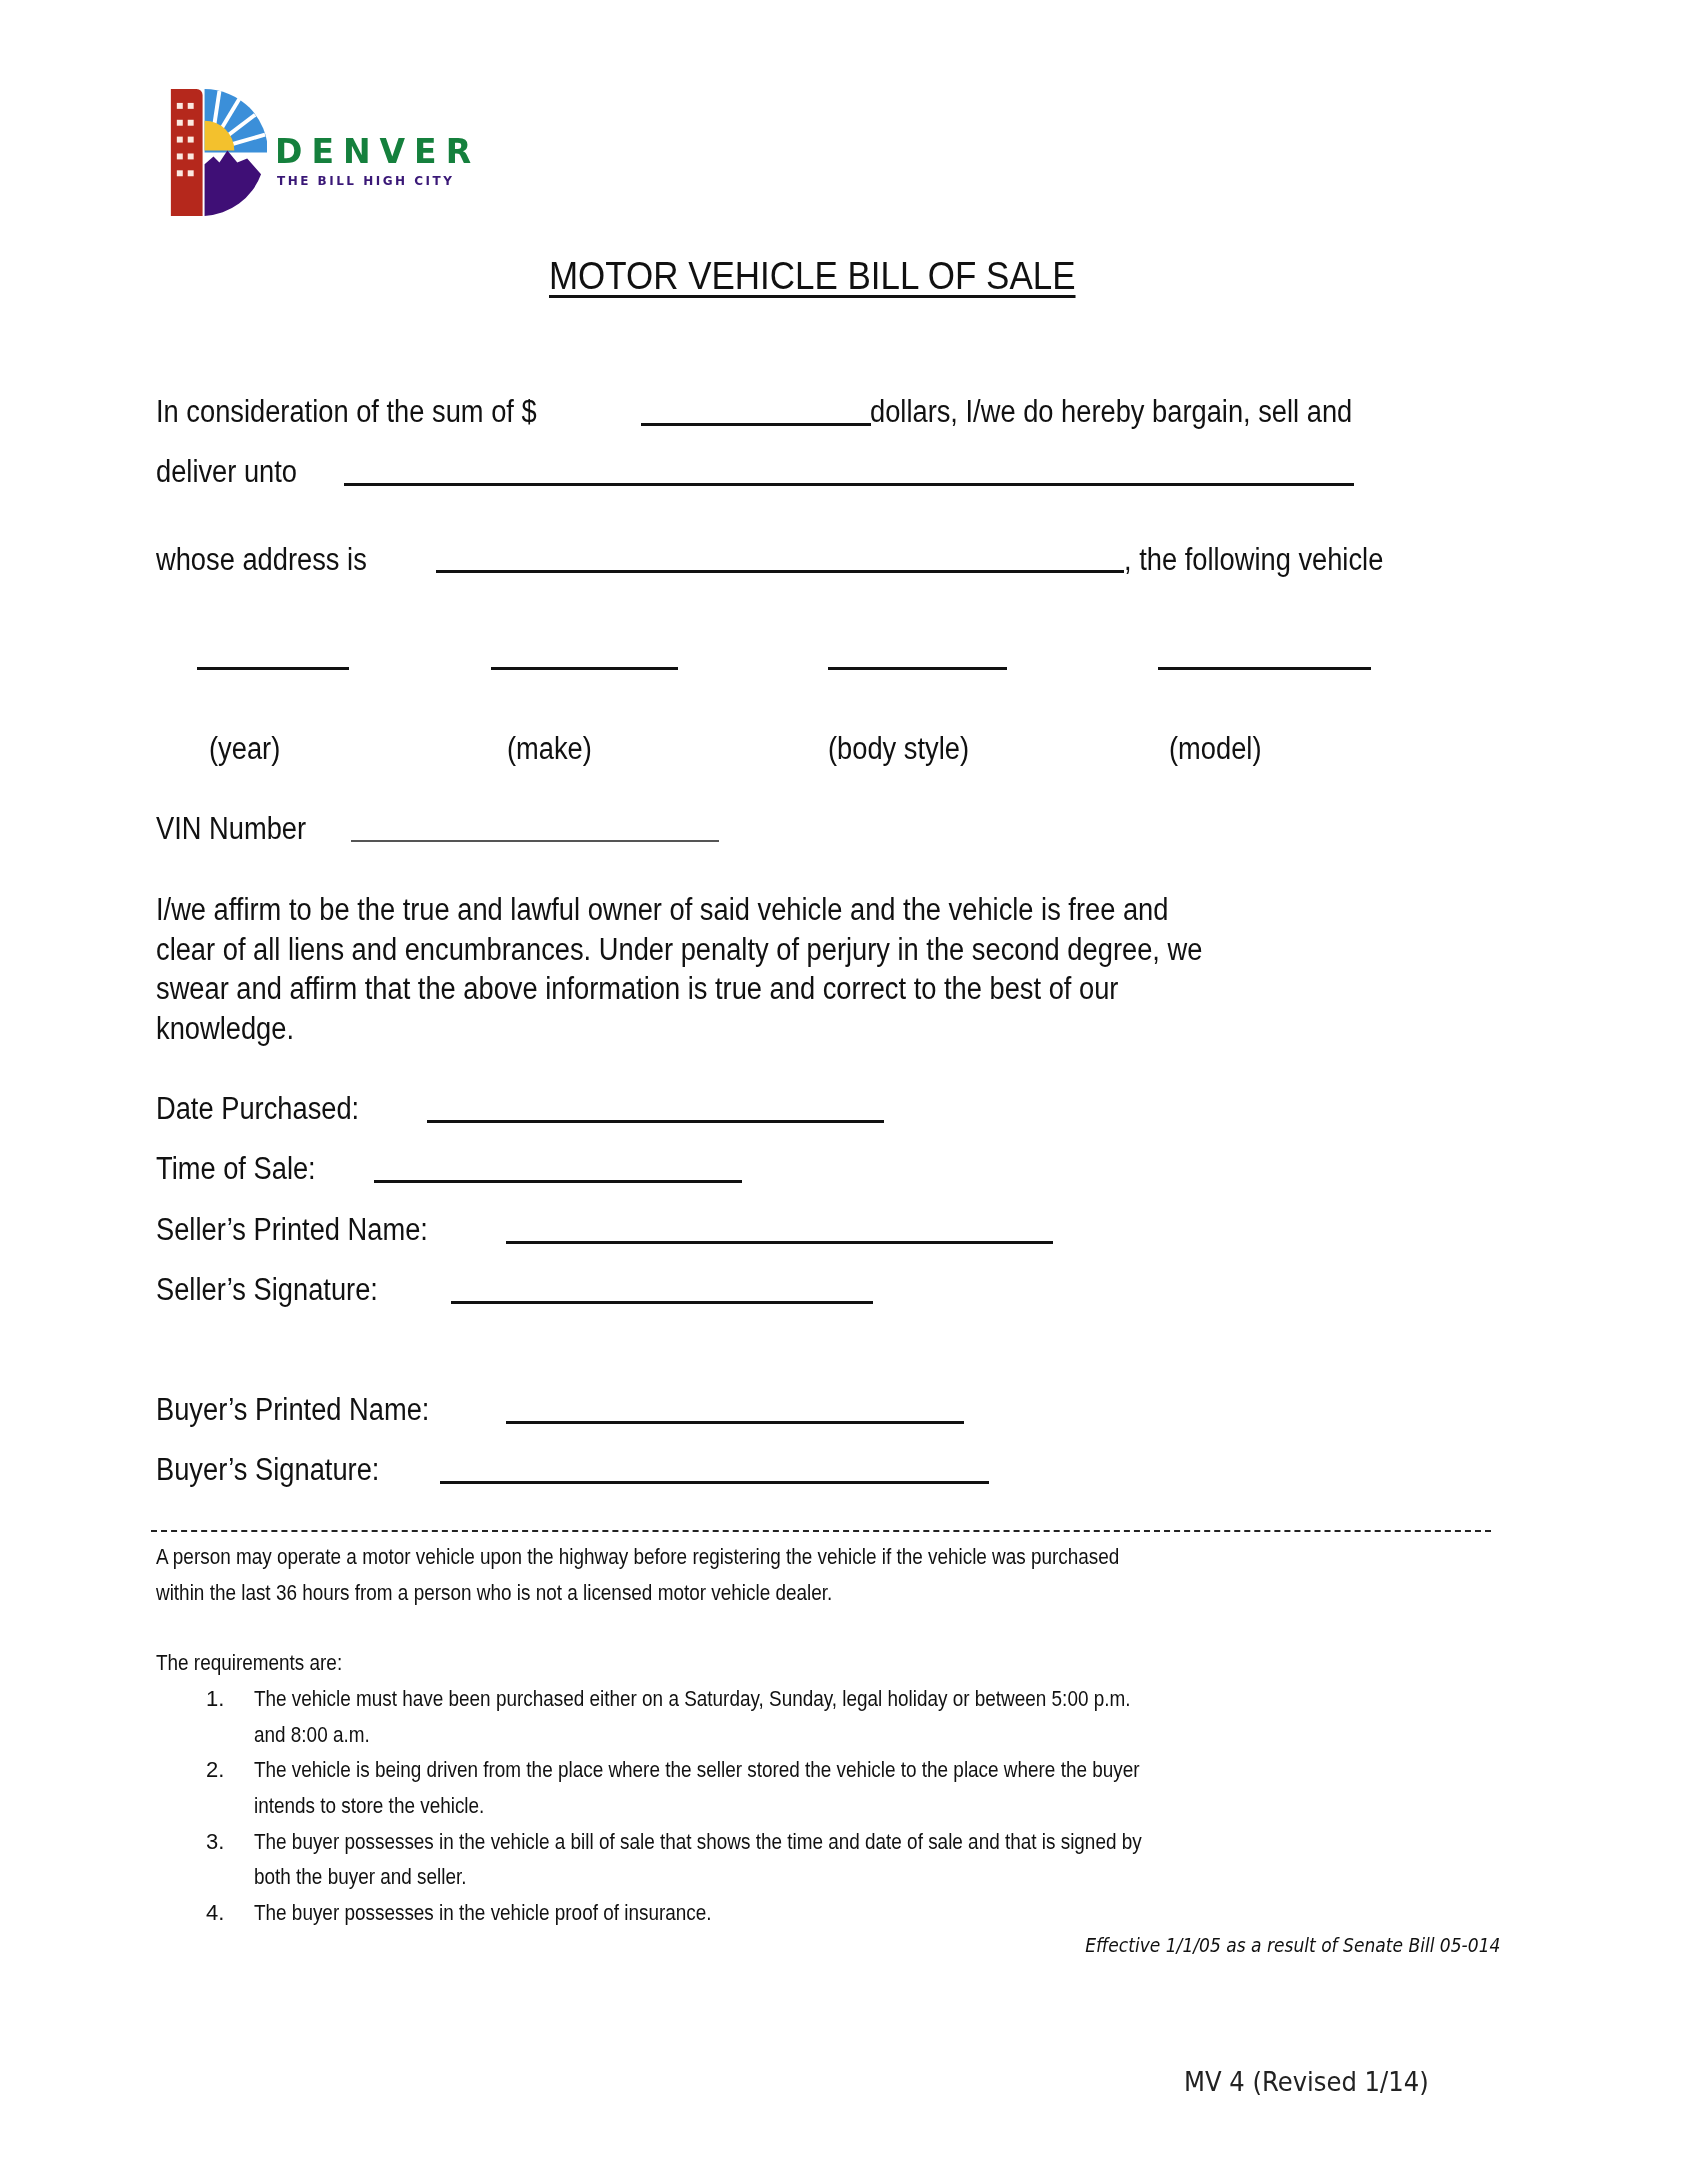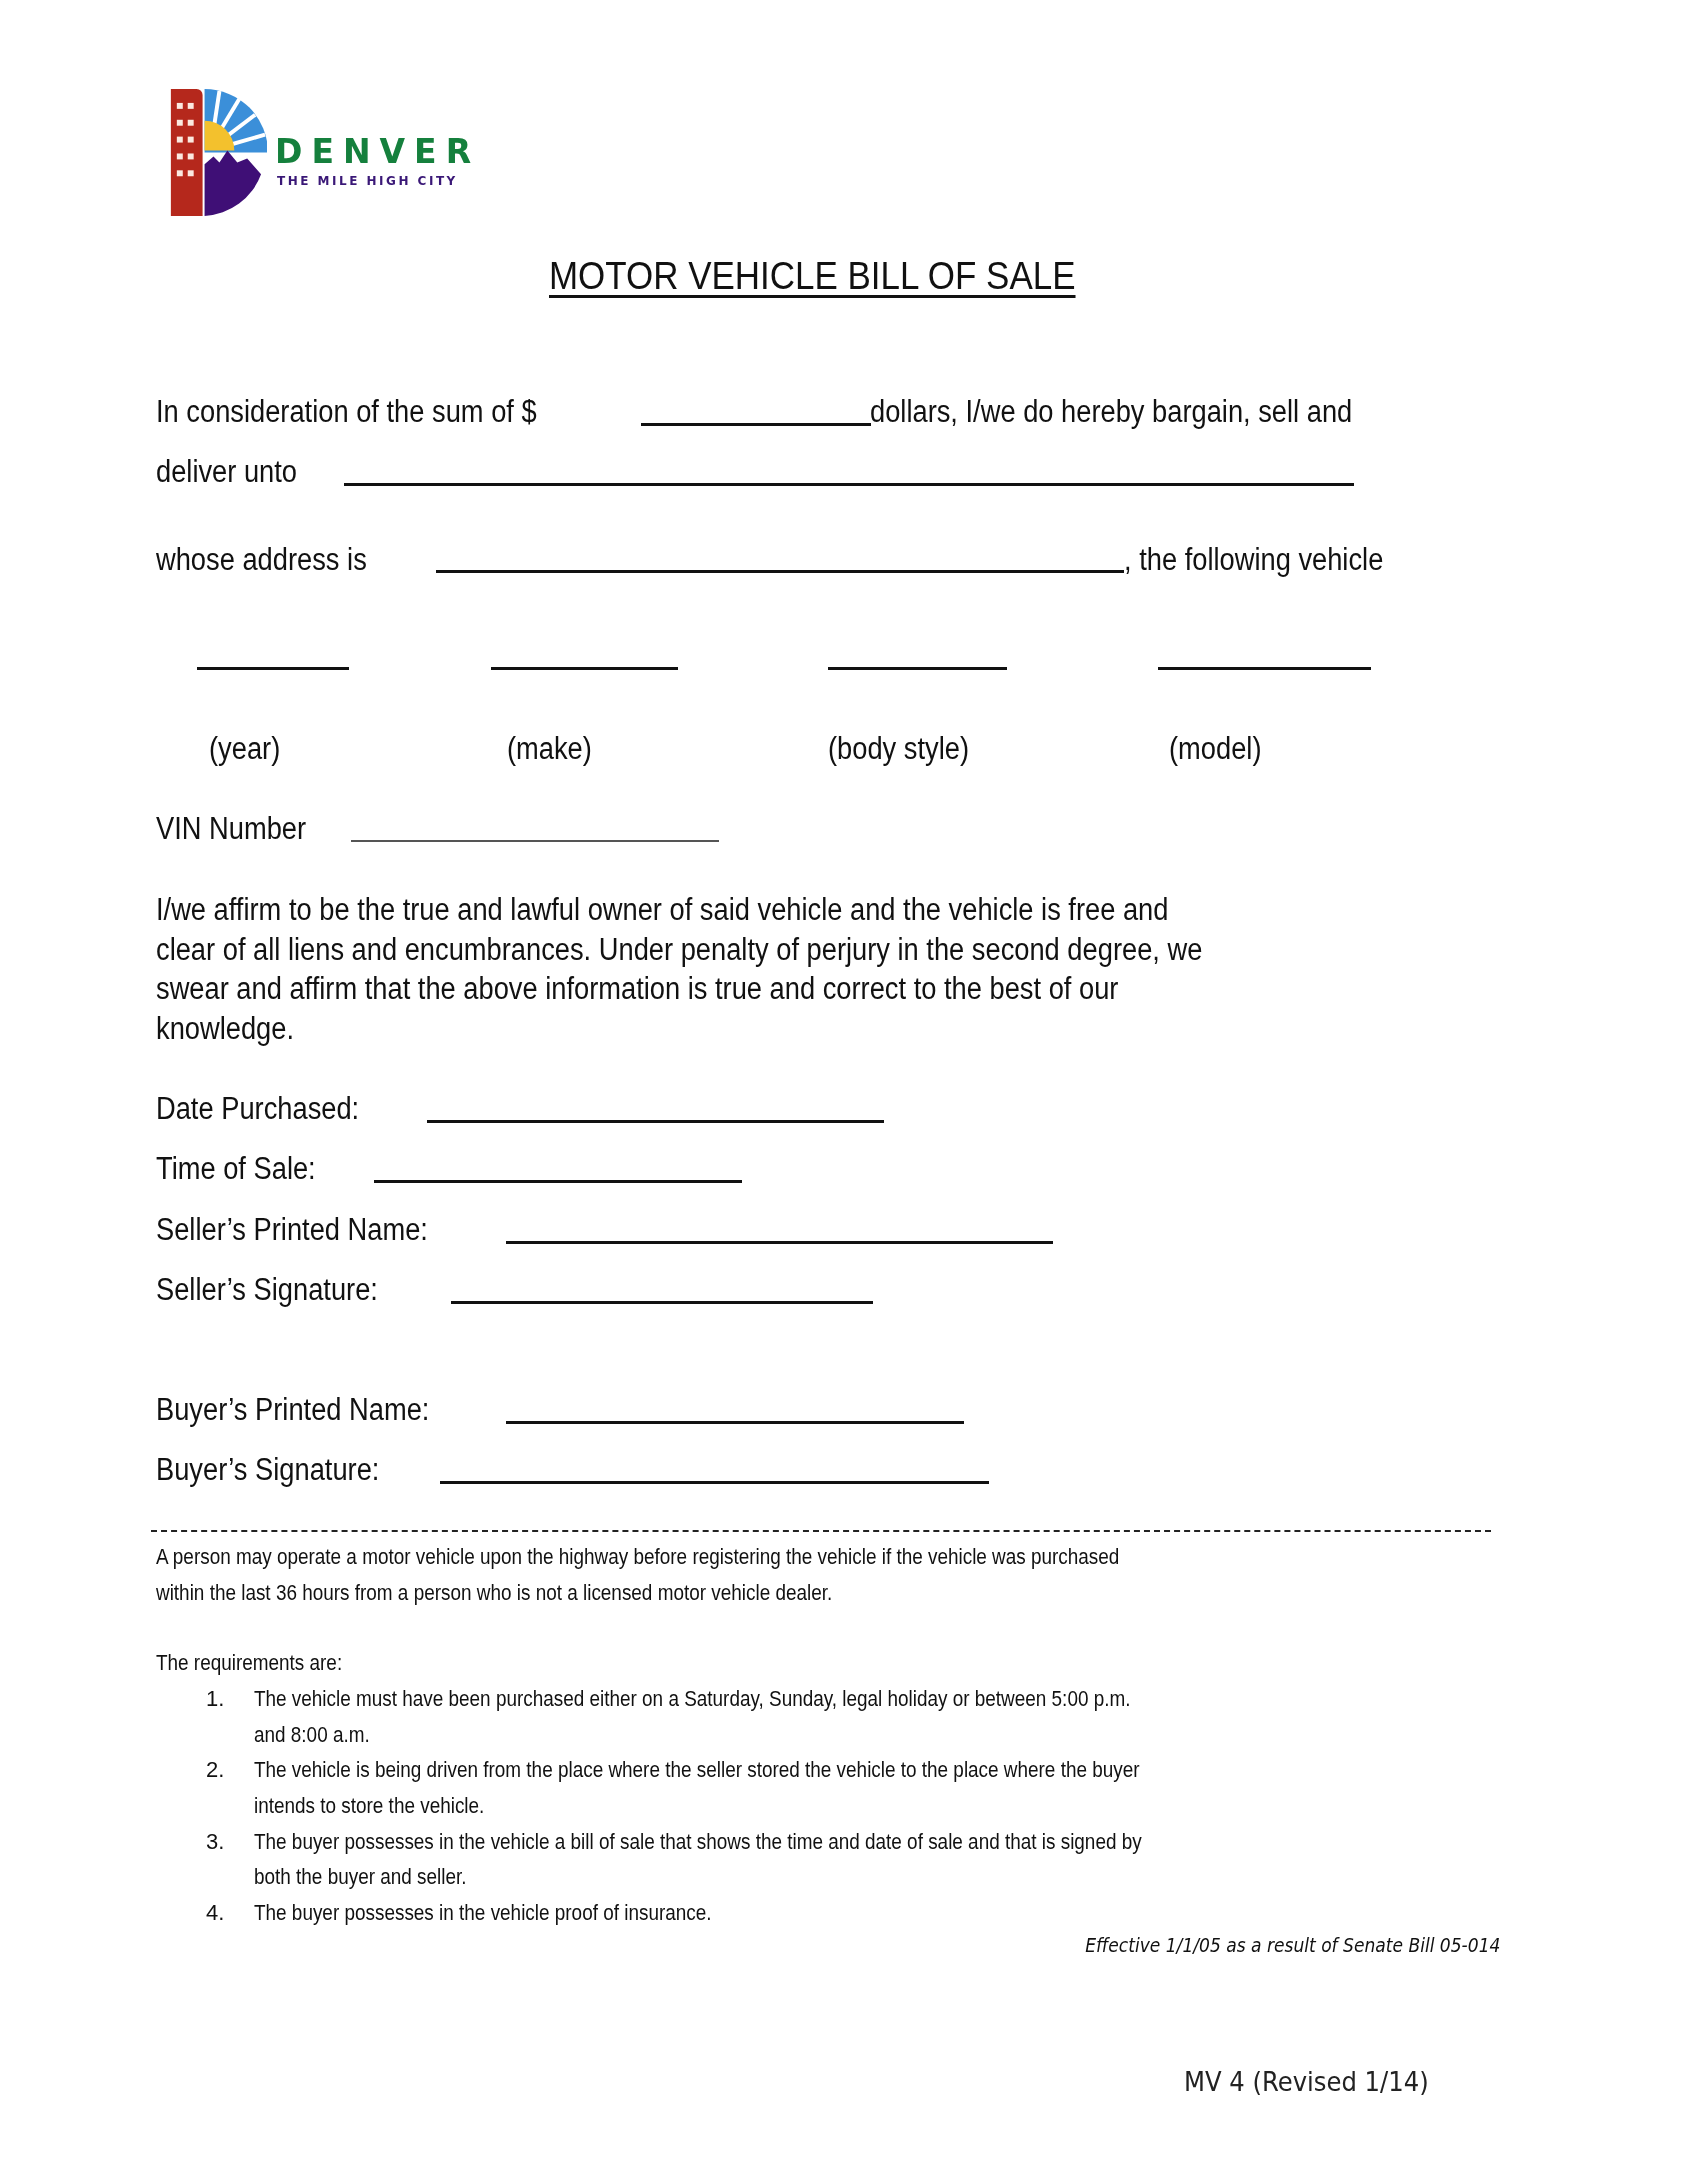--- a/index.html
+++ b/index.html
@@ -44,21 +44,21 @@
       <line x1="58" y1="62" x2="82" y2="22"></line>
       <line x1="61" y1="66" x2="98" y2="38"></line>
       <line x1="63" y1="71" x2="108" y2="58"></line>
     </g>
 
     <path d="M47 44 A30 30 0 0 1 77 74 L47 74 Z" fill="#f3c12d"></path>
 
     <path d="M47 88 L56 80 L62 86 L70 74 L80 86 L90 82 L104 98 A64 64 0 0 1 47 140 Z" fill="#3f0f76"></path>
   </svg>
   <div class="logo-word">DENVER</div>
-  <div class="logo-tag">THE MILE HIGH CITY</div>
+  <div class="logo-tag">THE BILL HIGH CITY</div>
 </div>
 
 <div class="abs cond title" style="left:549px; top:255px; transform: scaleX(0.92);">MOTOR VEHICLE BILL OF SALE</div>
 
 <div class="abs cond main" style="left:156px; top:396px; transform:scaleX(0.88);">In consideration of the sum of $</div>
 <div class="blank" style="left:641px; top:423px; width:230px;"></div>
 <div class="abs cond main" style="left:870px; top:396px; transform:scaleX(0.88);">dollars, I/we do hereby bargain, sell and</div>
 
 <div class="abs cond main" style="left:156px; top:456px; transform:scaleX(0.88);">deliver unto</div>
 <div class="blank" style="left:344px; top:483px; width:1010px;"></div>

